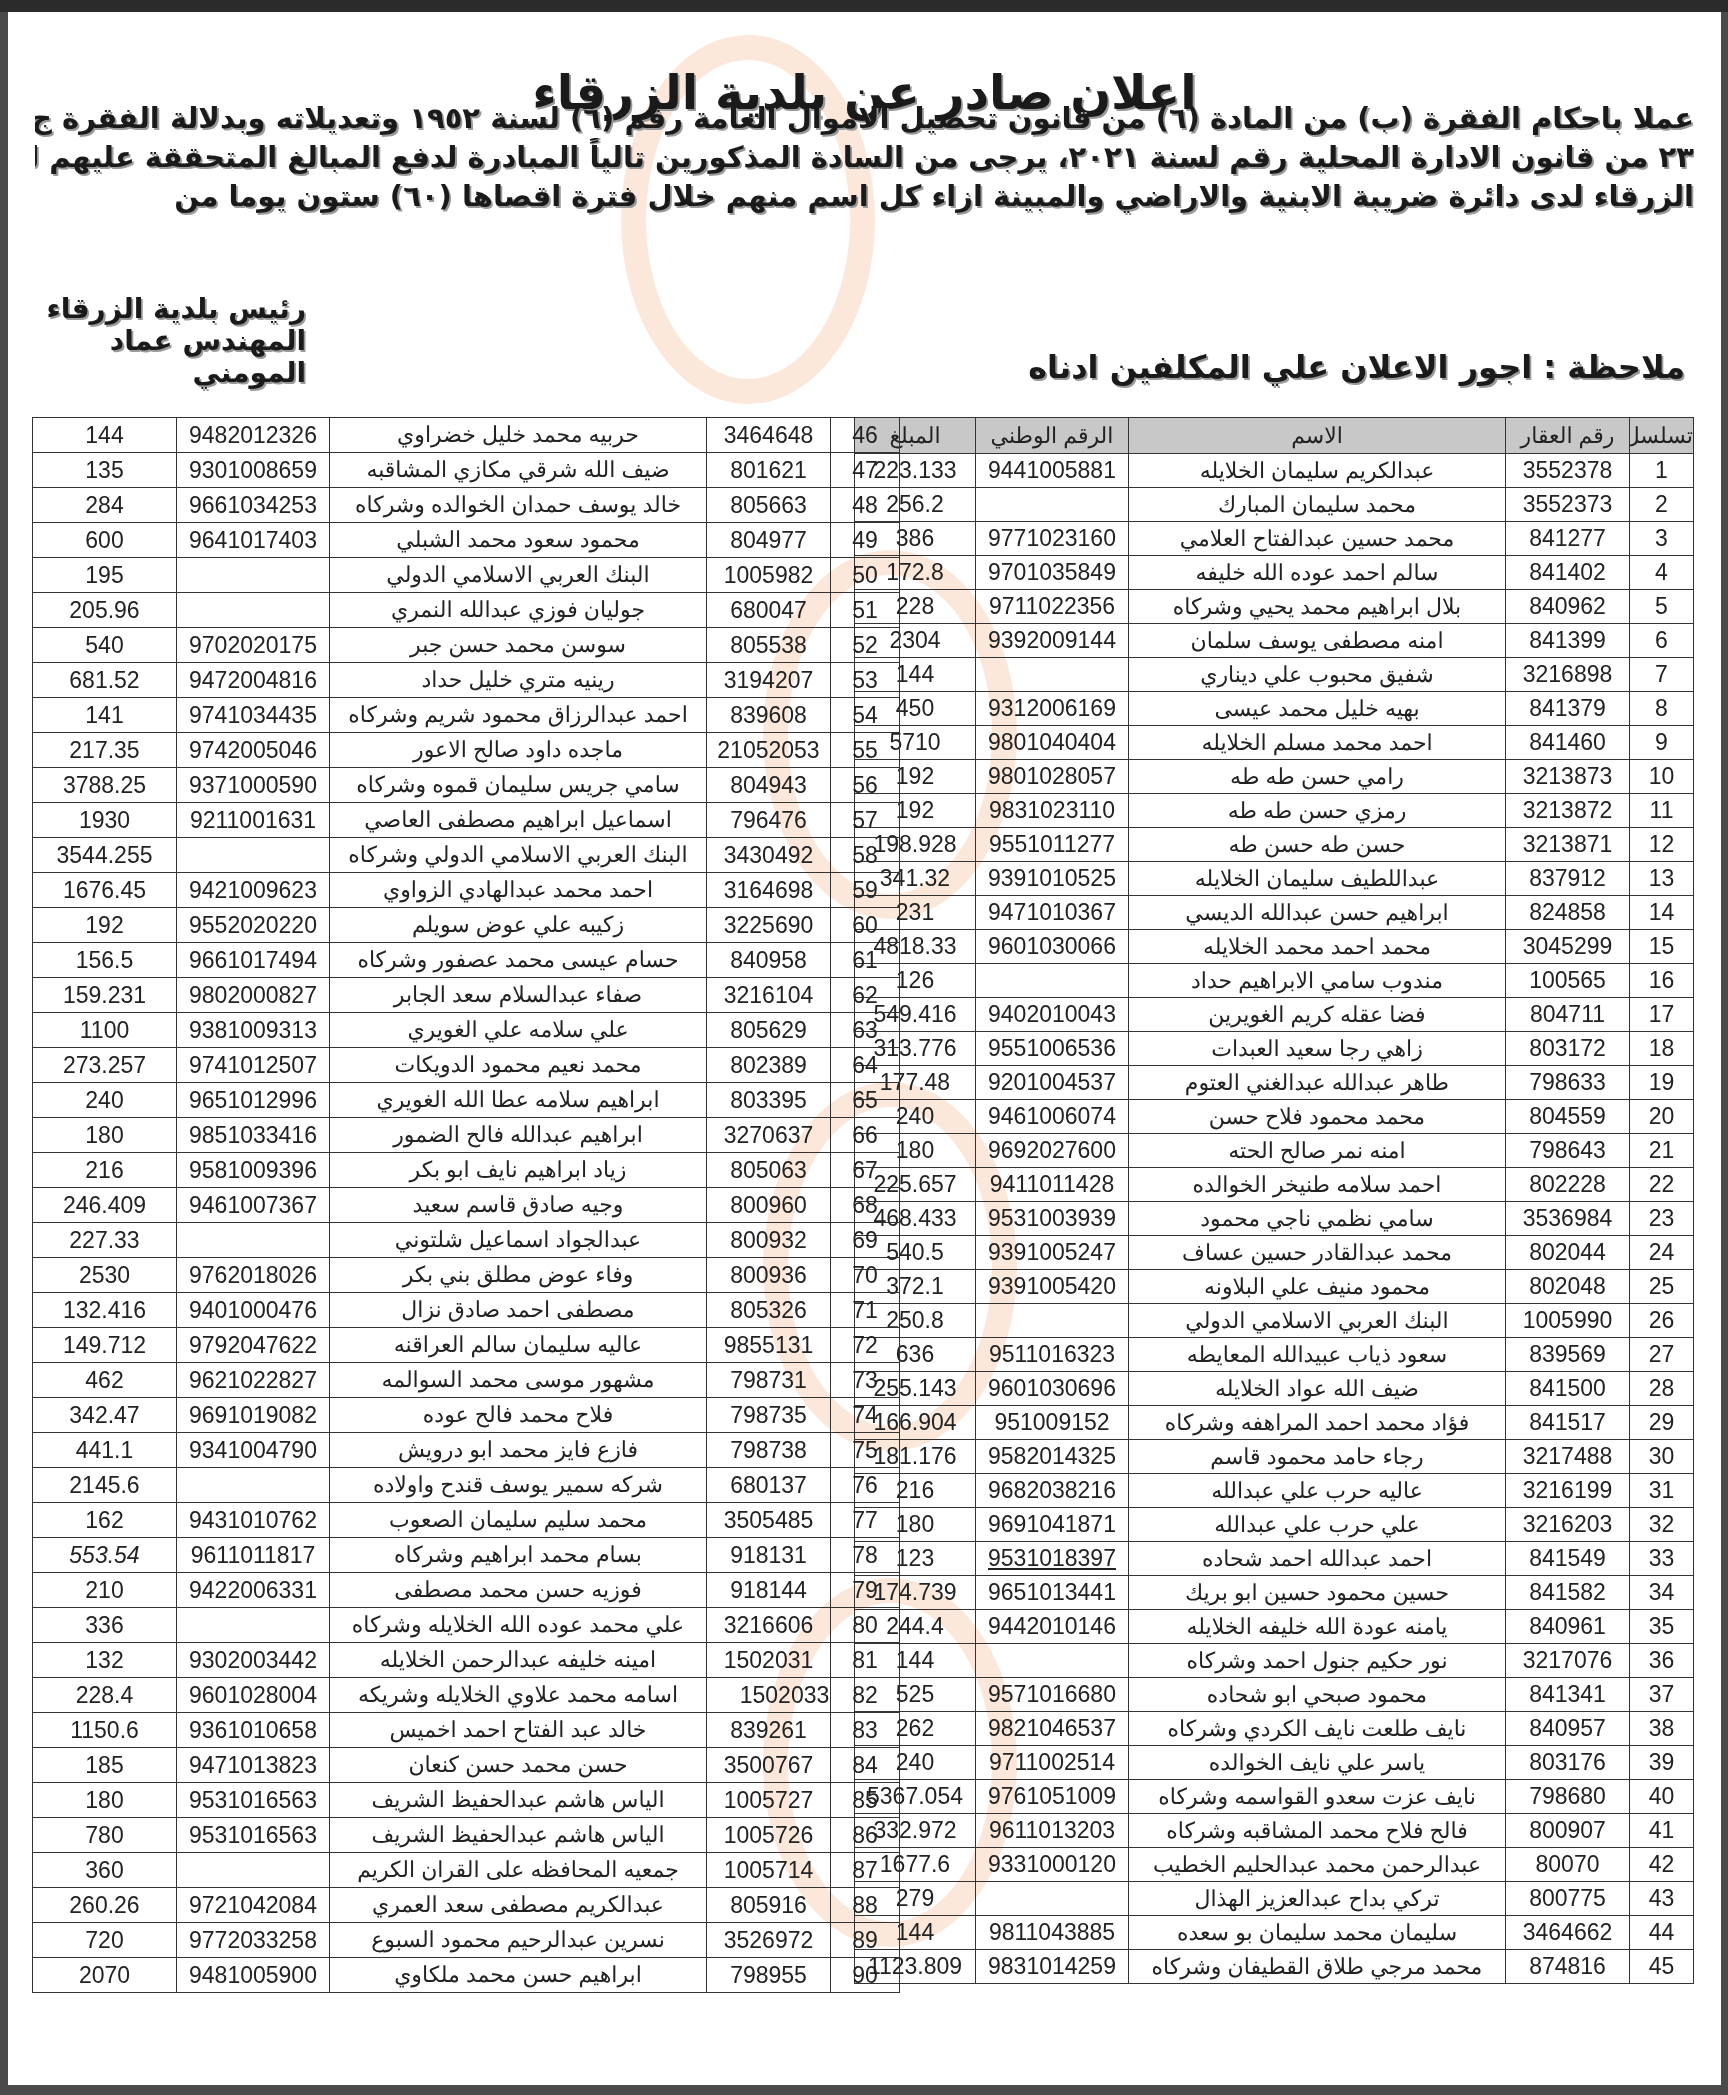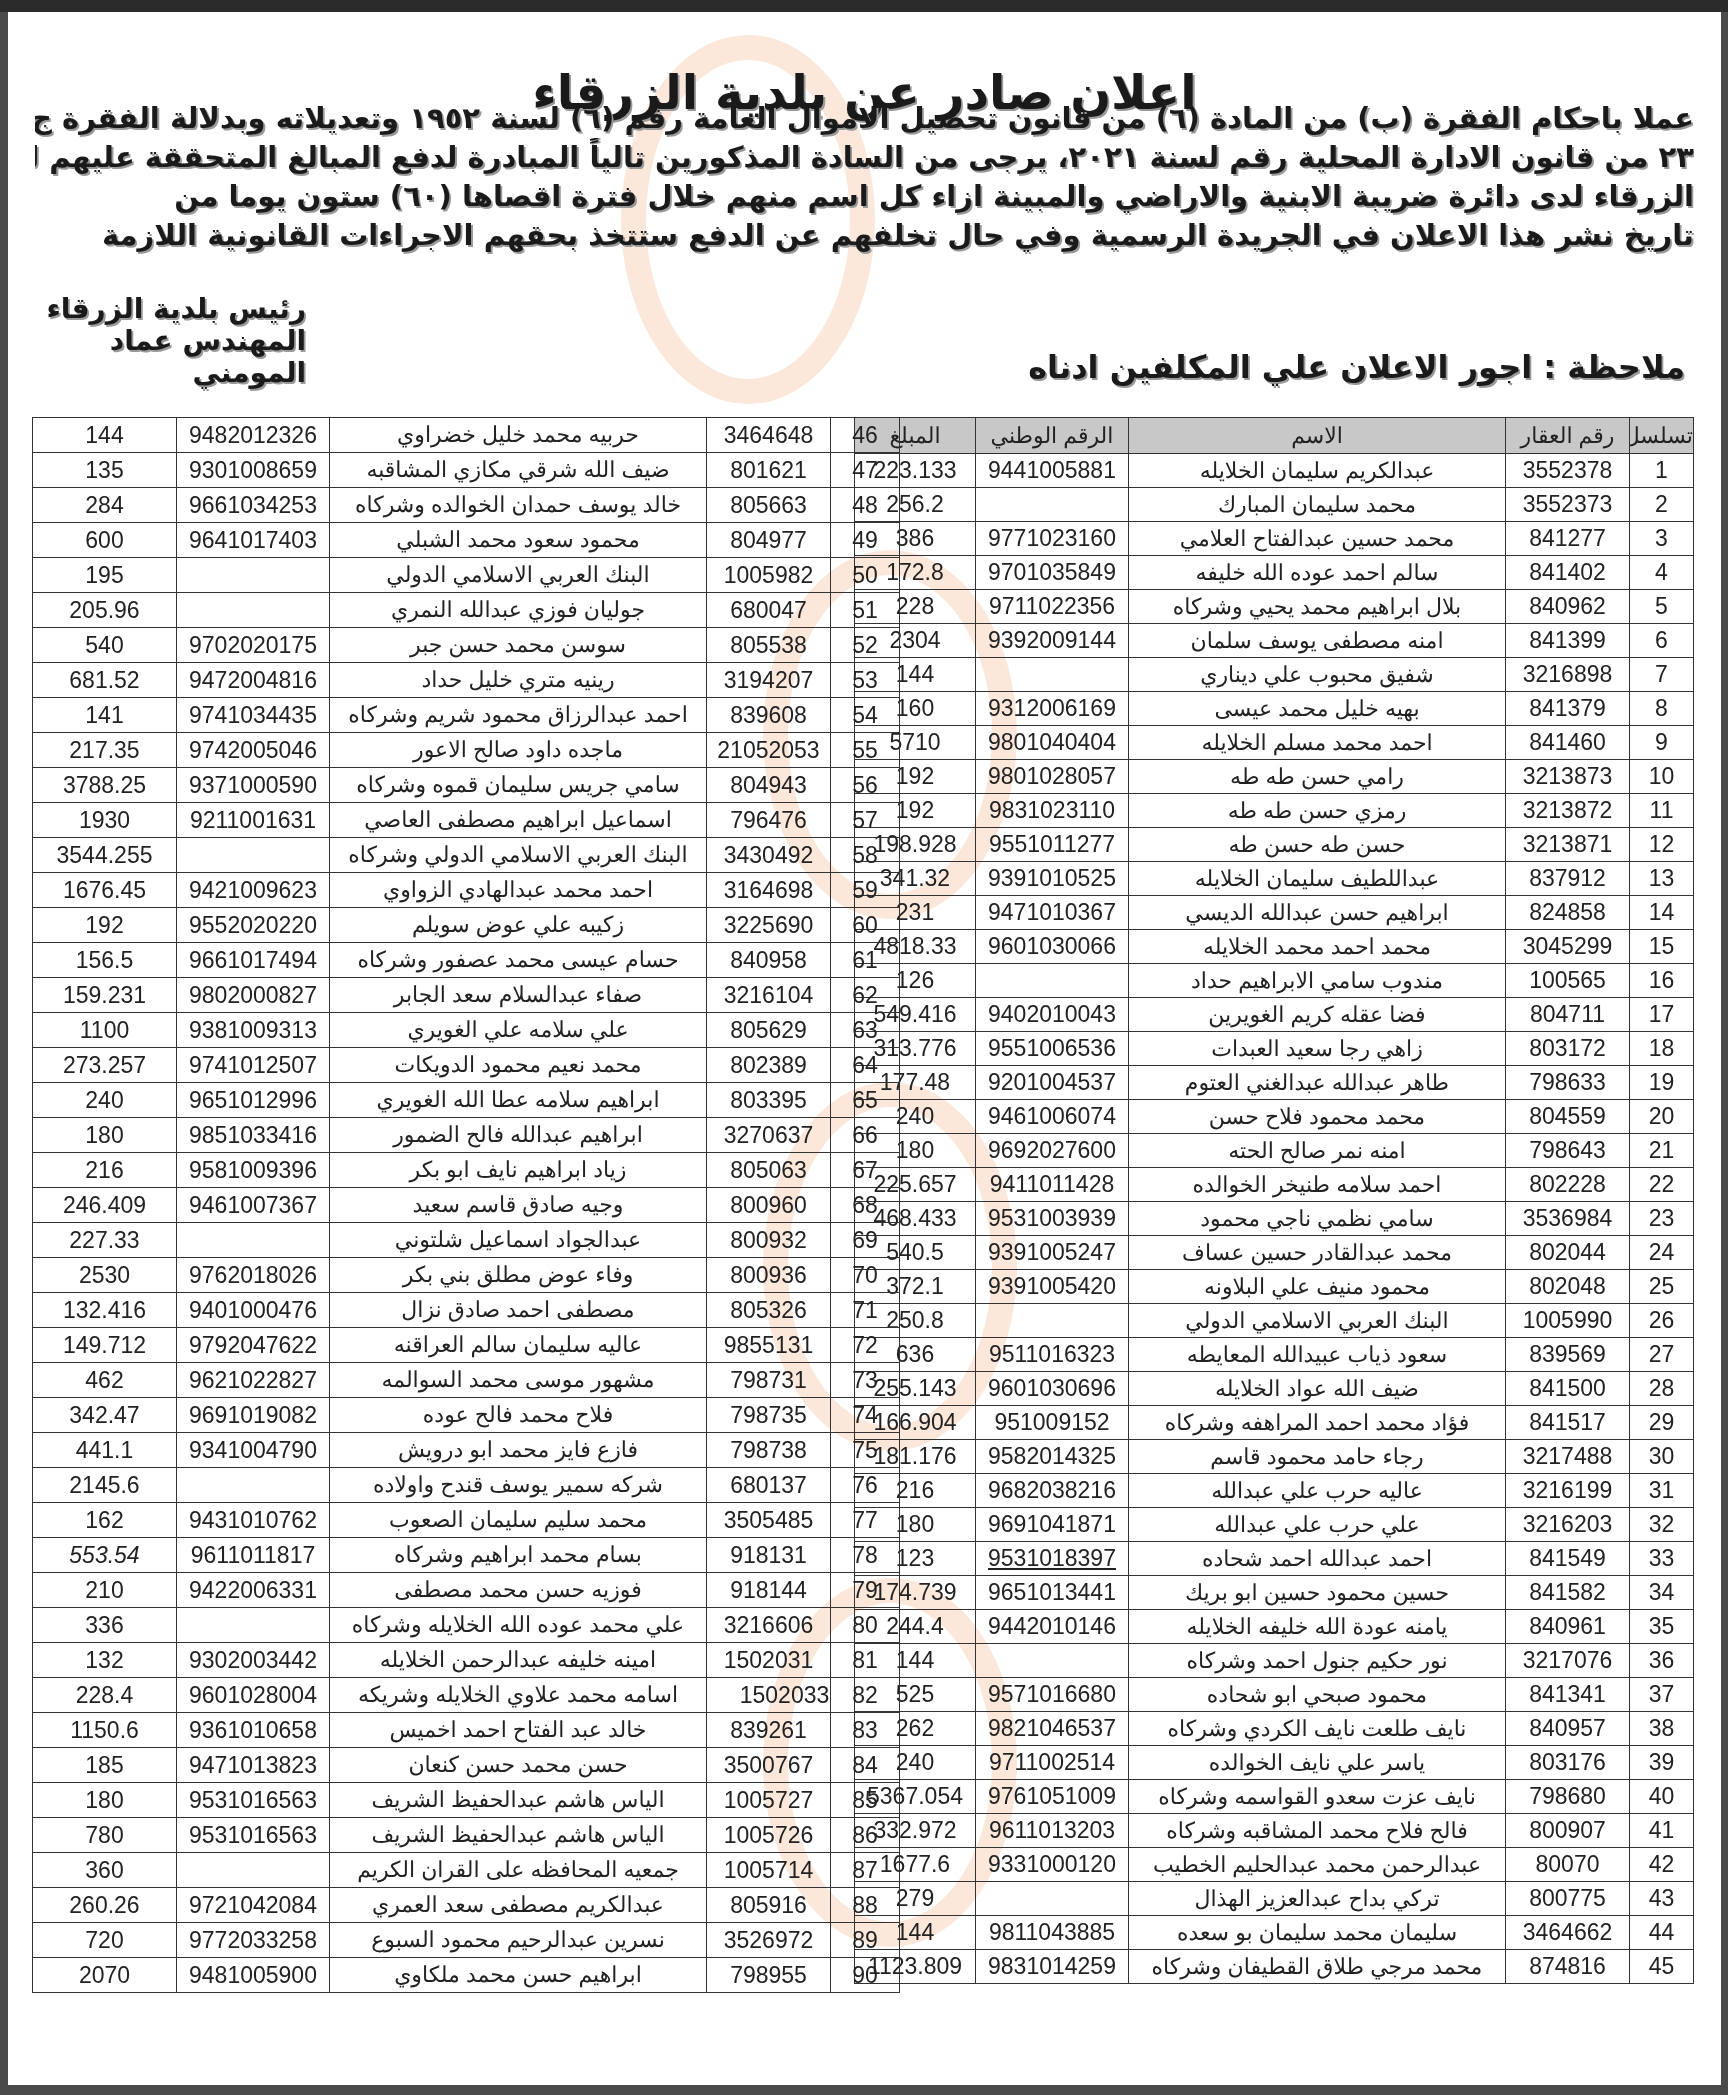--- a/index.html
+++ b/index.html
@@ -29,21 +29,20 @@
 <div class="watermark" style="left:763px;top:550px;"></div>
 <div class="watermark" style="left:763px;top:1082px;"></div>
 <div class="watermark" style="left:763px;top:1578px;"></div>
 
 <h1 class="title">اعلان صادر عن بلدية الزرقاء</h1>
 
 <div class="para" style="top:99px;">
   <span class="ln">عملا باحكام الفقرة (ب) من المادة (٦) من قانون تحصيل الاموال العامة رقم (٦) لسنة ١٩٥٢ وتعديلاته وبدلالة الفقرة ج من المادة</span>
   <span class="ln">٢٣ من قانون الادارة المحلية رقم لسنة ٢٠٢١، يرجى من السادة المذكورين تالياً المبادرة لدفع المبالغ المتحققة عليهم لحساب بلدية</span>
   <span class="ln">الزرقاء لدى دائرة ضريبة الابنية والاراضي والمبينة ازاء كل اسم منهم خلال فترة اقصاها (٦٠) ستون يوما من</span>
-  <span class="ln" style="margin-right:0;">تاريخ نشر هذا الاعلان في الجريدة الرسمية وفي حال تخلفهم عن الدفع ستتخذ بحقهم الاجراءات القانونية اللازمة</span>
 </div>
 
 <div class="sig">
   <div>رئيس بلدية الزرقاء</div>
   <div>المهندس عماد المومني</div>
 </div>
 
 <div class="note">ملاحظة : اجور الاعلان علي المكلفين ادناه</div>
 
 <table class="grid" id="t-right">
@@ -111,21 +110,21 @@
         <td style="height: 33px;">3216898</td>
         <td class="nm" style="height: 33px;">شفيق محبوب علي ديناري</td>
         <td style="height: 33px;"></td>
         <td style="height: 33px;">144</td>
       </tr>
       <tr>
         <td style="height: 33px;">8</td>
         <td style="height: 33px;">841379</td>
         <td class="nm" style="height: 33px;">بهيه خليل محمد عيسى</td>
         <td style="height: 33px;">9312006169</td>
-        <td style="height: 33px;">160</td>
+        <td style="height: 33px;">450</td>
       </tr>
       <tr>
         <td style="height: 33px;">9</td>
         <td style="height: 33px;">841460</td>
         <td class="nm" style="height: 33px;">احمد محمد مسلم الخلايله</td>
         <td style="height: 33px;">9801040404</td>
         <td style="height: 33px;">5710</td>
       </tr>
       <tr>
         <td style="height: 33px;">10</td>

